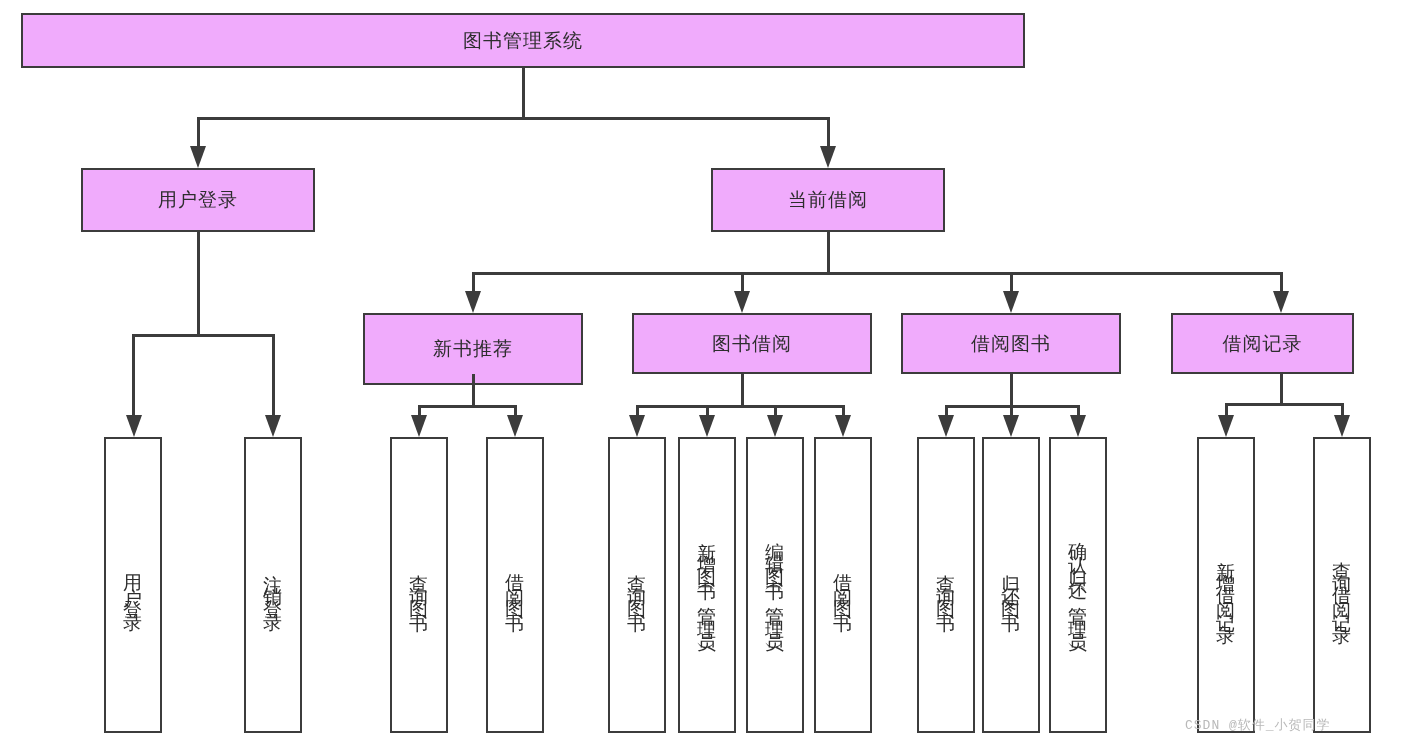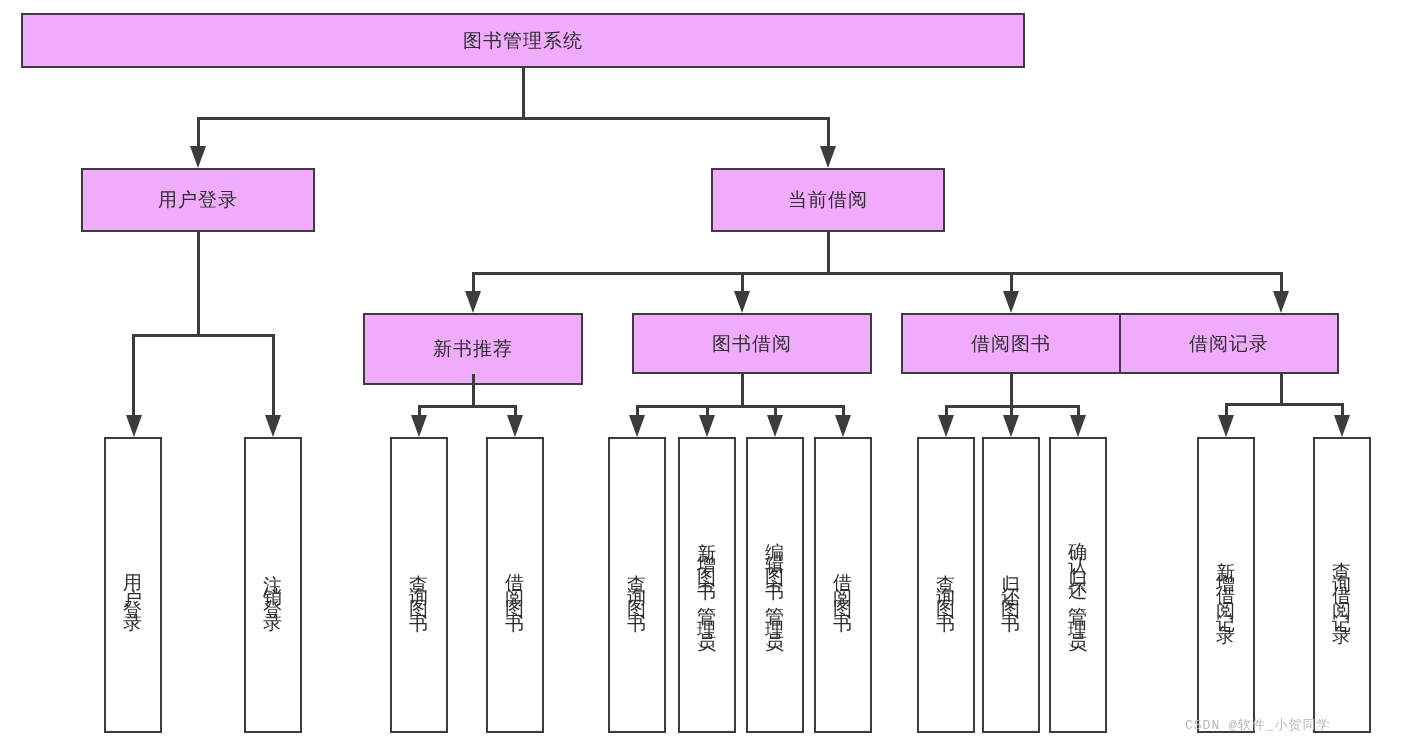--- a/index.html
+++ b/index.html
@@ -101,21 +101,21 @@
   <div class="vline" style="left:1009.5px; top:273px; height:22px;"></div>
   <div class="vline" style="left:1279.5px; top:273px; height:22px;"></div>
   <div class="arrow" style="left:465px;  top:291px;"></div>
   <div class="arrow" style="left:734px;  top:291px;"></div>
   <div class="arrow" style="left:1003px; top:291px;"></div>
   <div class="arrow" style="left:1273px; top:291px;"></div>
 
   <div class="box" style="left:363px;  top:313px; width:220px; height:72px;">新书推荐</div>
   <div class="box" style="left:632px;  top:313px; width:240px; height:61px;">图书借阅</div>
   <div class="box" style="left:901px;  top:313px; width:220px; height:61px;">借阅图书</div>
-  <div class="box" style="left:1119px; top:313px; width:220px; height:61px;">借阅记录</div>
+  <div class="box" style="left:1171px; top:313px; width:183px; height:61px;">借阅记录</div>
 
   <div class="vline" style="left:471.5px; top:374px; height:34px;"></div>
   <div class="hline" style="left:417.5px; top:404.5px; width:99px;"></div>
   <div class="vline" style="left:417.5px; top:406px; height:13px;"></div>
   <div class="vline" style="left:513.5px; top:406px; height:13px;"></div>
   <div class="arrow" style="left:411px; top:415px;"></div>
   <div class="arrow" style="left:507px; top:415px;"></div>
 
   <div class="vline" style="left:740.5px; top:374px; height:34px;"></div>
   <div class="hline" style="left:635.5px; top:404.5px; width:209px;"></div>

